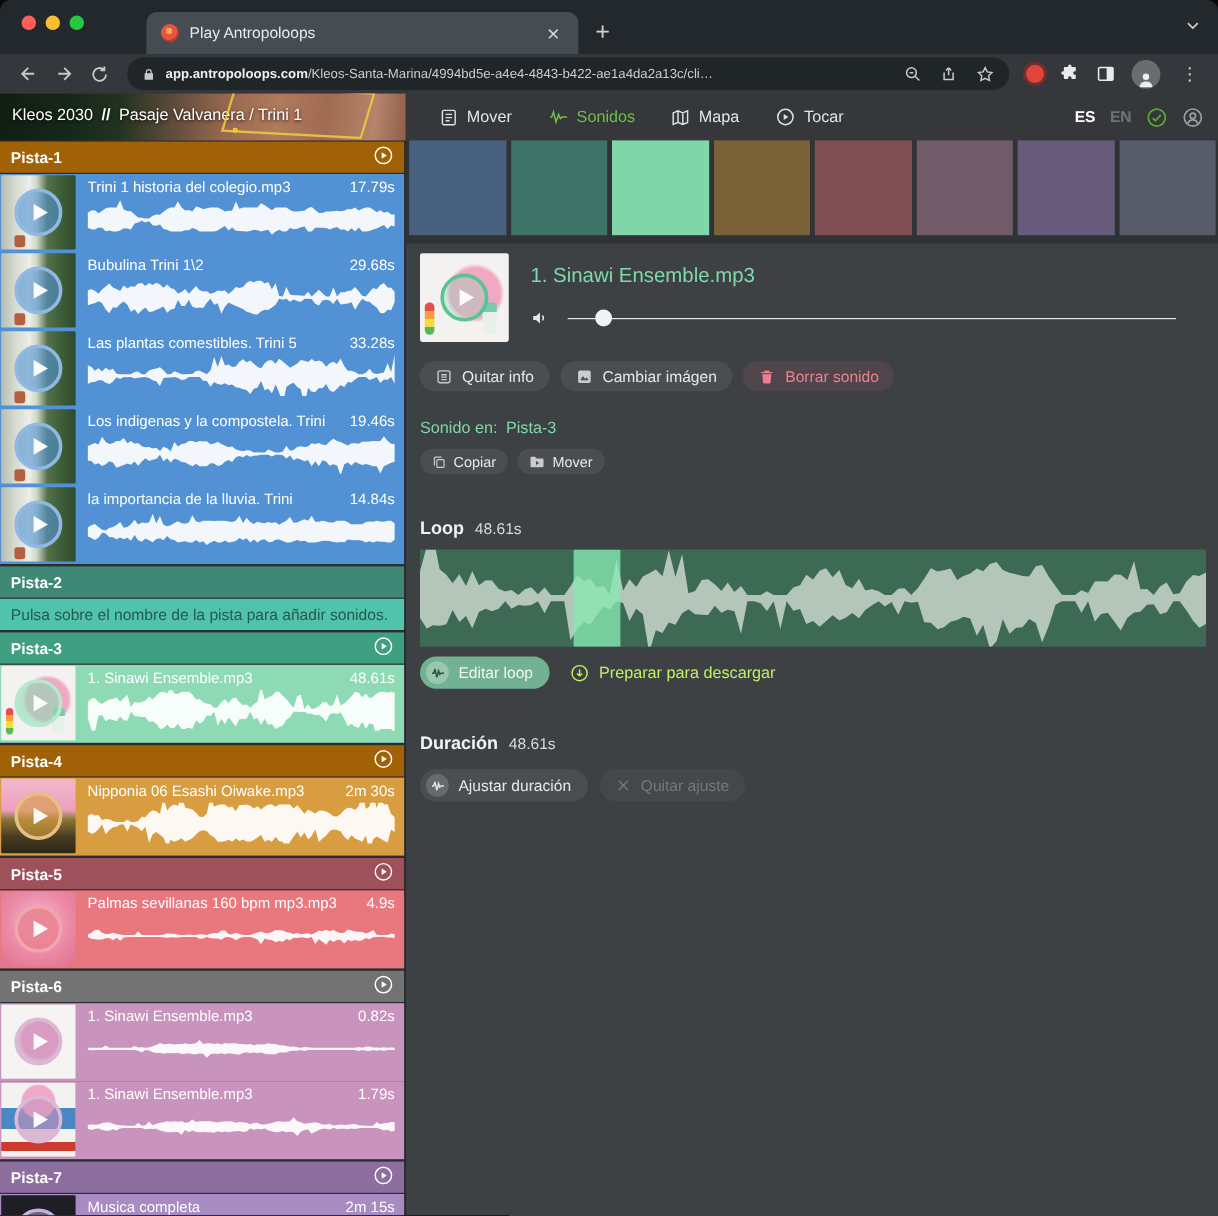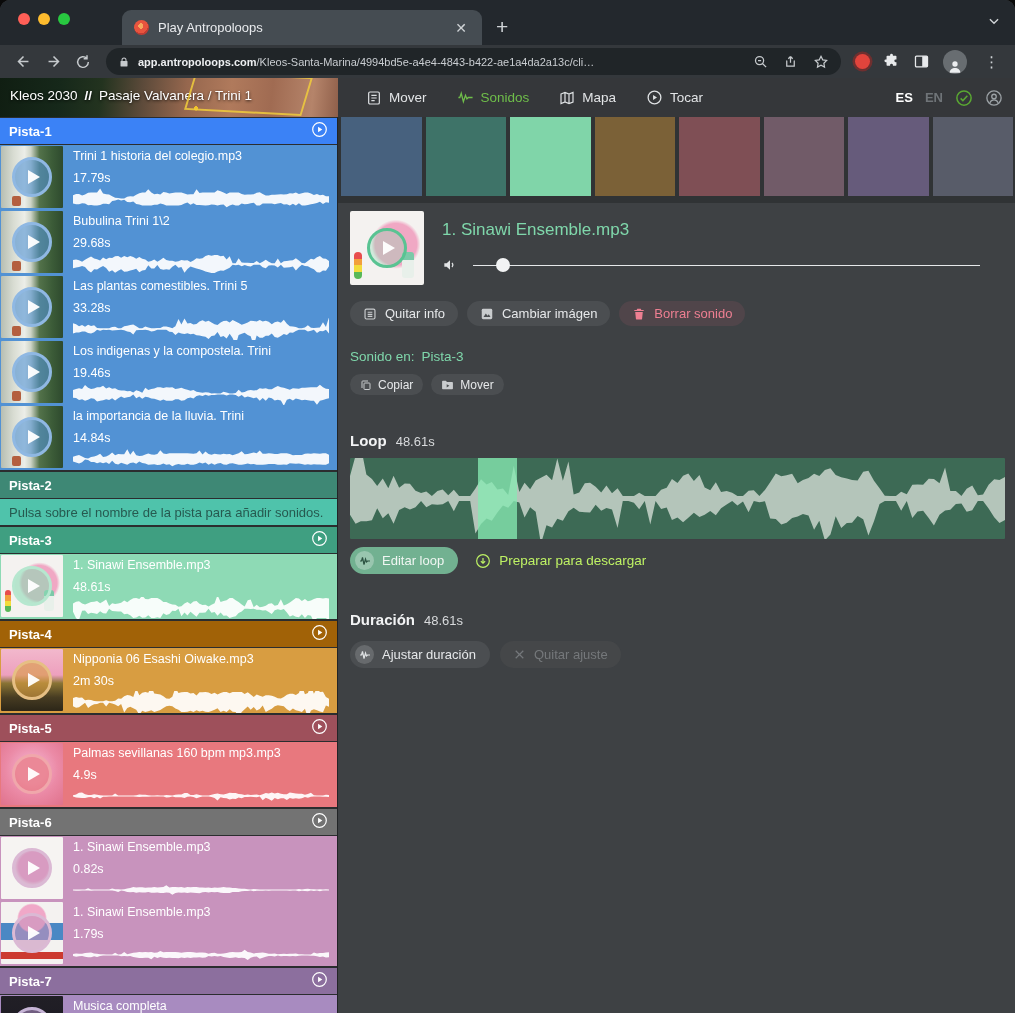--- a/index.html
+++ b/index.html
@@ -58,21 +58,21 @@
 
   
   .track { margin-bottom:2px; }
   .track-header { height:26px; display:flex; align-items:center; padding:0 9px; color:#fff; font-size:13px; font-weight:700; margin-bottom:1px; }
   .track-header .spacer { flex:1; }
   .clip { height:65px; display:flex; position:relative; overflow:hidden; }
   .thumb { width:62px; height:62px; margin:1px 0 2px 1px; flex:none; position:relative; border-radius:1px; }
   .overlay-play { position:absolute; left:50%; top:50%; width:40px; height:40px; transform:translate(-50%,-50%); border-radius:50%; display:flex; align-items:center; justify-content:center; }
   .tri { width:0; height:0; border-top:7px solid transparent; border-bottom:7px solid transparent; border-left:12px solid rgba(255,255,255,.95); margin-left:4px; }
   .clip-body { flex:1; min-width:0; padding:4px 8px 0 10px; display:flex; flex-direction:column; }
-  .clip-head { display:flex; justify-content:space-between; align-items:baseline; color:#fff; font-size:12.5px; gap:8px;flex-direction:column; }
+  .clip-head { display:flex; justify-content:space-between; align-items:baseline; color:#fff; font-size:12.5px; gap:20px; }
   .clip-name { white-space:nowrap; overflow:hidden; text-overflow:ellipsis; }
   .clip-dur { flex:none; }
   .clip-wave { width:100%; height:34px; margin-top:3px; }
   .empty-row { height:26px; display:flex; align-items:center; padding:0 9px; font-size:13px; }
 
   
   .th-door { background:linear-gradient(90deg,#b7beb2 0%,#d8dcd2 20%,#eceee8 38%,#cfd5c8 48%,#53724a 62%,#3c5c38 82%,#2e4a2e 100%); }
   .th-door::after { content:""; position:absolute; left:18%; bottom:4%; width:14%; height:16%; background:#b45f3e; border-radius:2px; }
   .th-peppa-cup { background:radial-gradient(circle at 62% 45%, #f0a8c4 0 34%, #f4f2f0 40%), #f4f2f0; }
   .th-peppa-cup::before { content:""; position:absolute; right:14%; bottom:10%; width:16%; height:34%; background:linear-gradient(180deg,#7bc9a8 30%,#e8f0ea 30%); border-radius:3px; }
@@ -243,21 +243,21 @@
           <circle cx="12" cy="12" r="9.5"></circle>
           <circle cx="12" cy="10" r="3"></circle>
           <path d="M6.5 18.5c1-2.8 3-4 5.5-4s4.5 1.2 5.5 4"></path>
         </svg>
     </div>
   </div>
 
   <div class="app-body">
     <aside id="track-list">
         <section class="track">
-          <header class="track-header" style="background: #3b82f6;">
+          <header class="track-header" style="background: #a16207;">
             <span>Pista-1</span>
             <span class="spacer"></span>
             <span><svg width="17" height="17" viewBox="0 0 24 24">
                 <circle cx="12" cy="12" r="9.6" fill="none" stroke="#fff" stroke-width="1.7"></circle>
                 <path d="M10 8.2l6 3.8-6 3.8z" fill="#fff"></path>
               </svg></span>
           </header>
           <div class="clip" style="background: rgb(82, 146, 212);">
             <div class="thumb th-door">
               <span class="overlay-play" style="border: 3px solid rgb(143, 184, 227); background: rgba(82, 146, 212, 0.6);">

